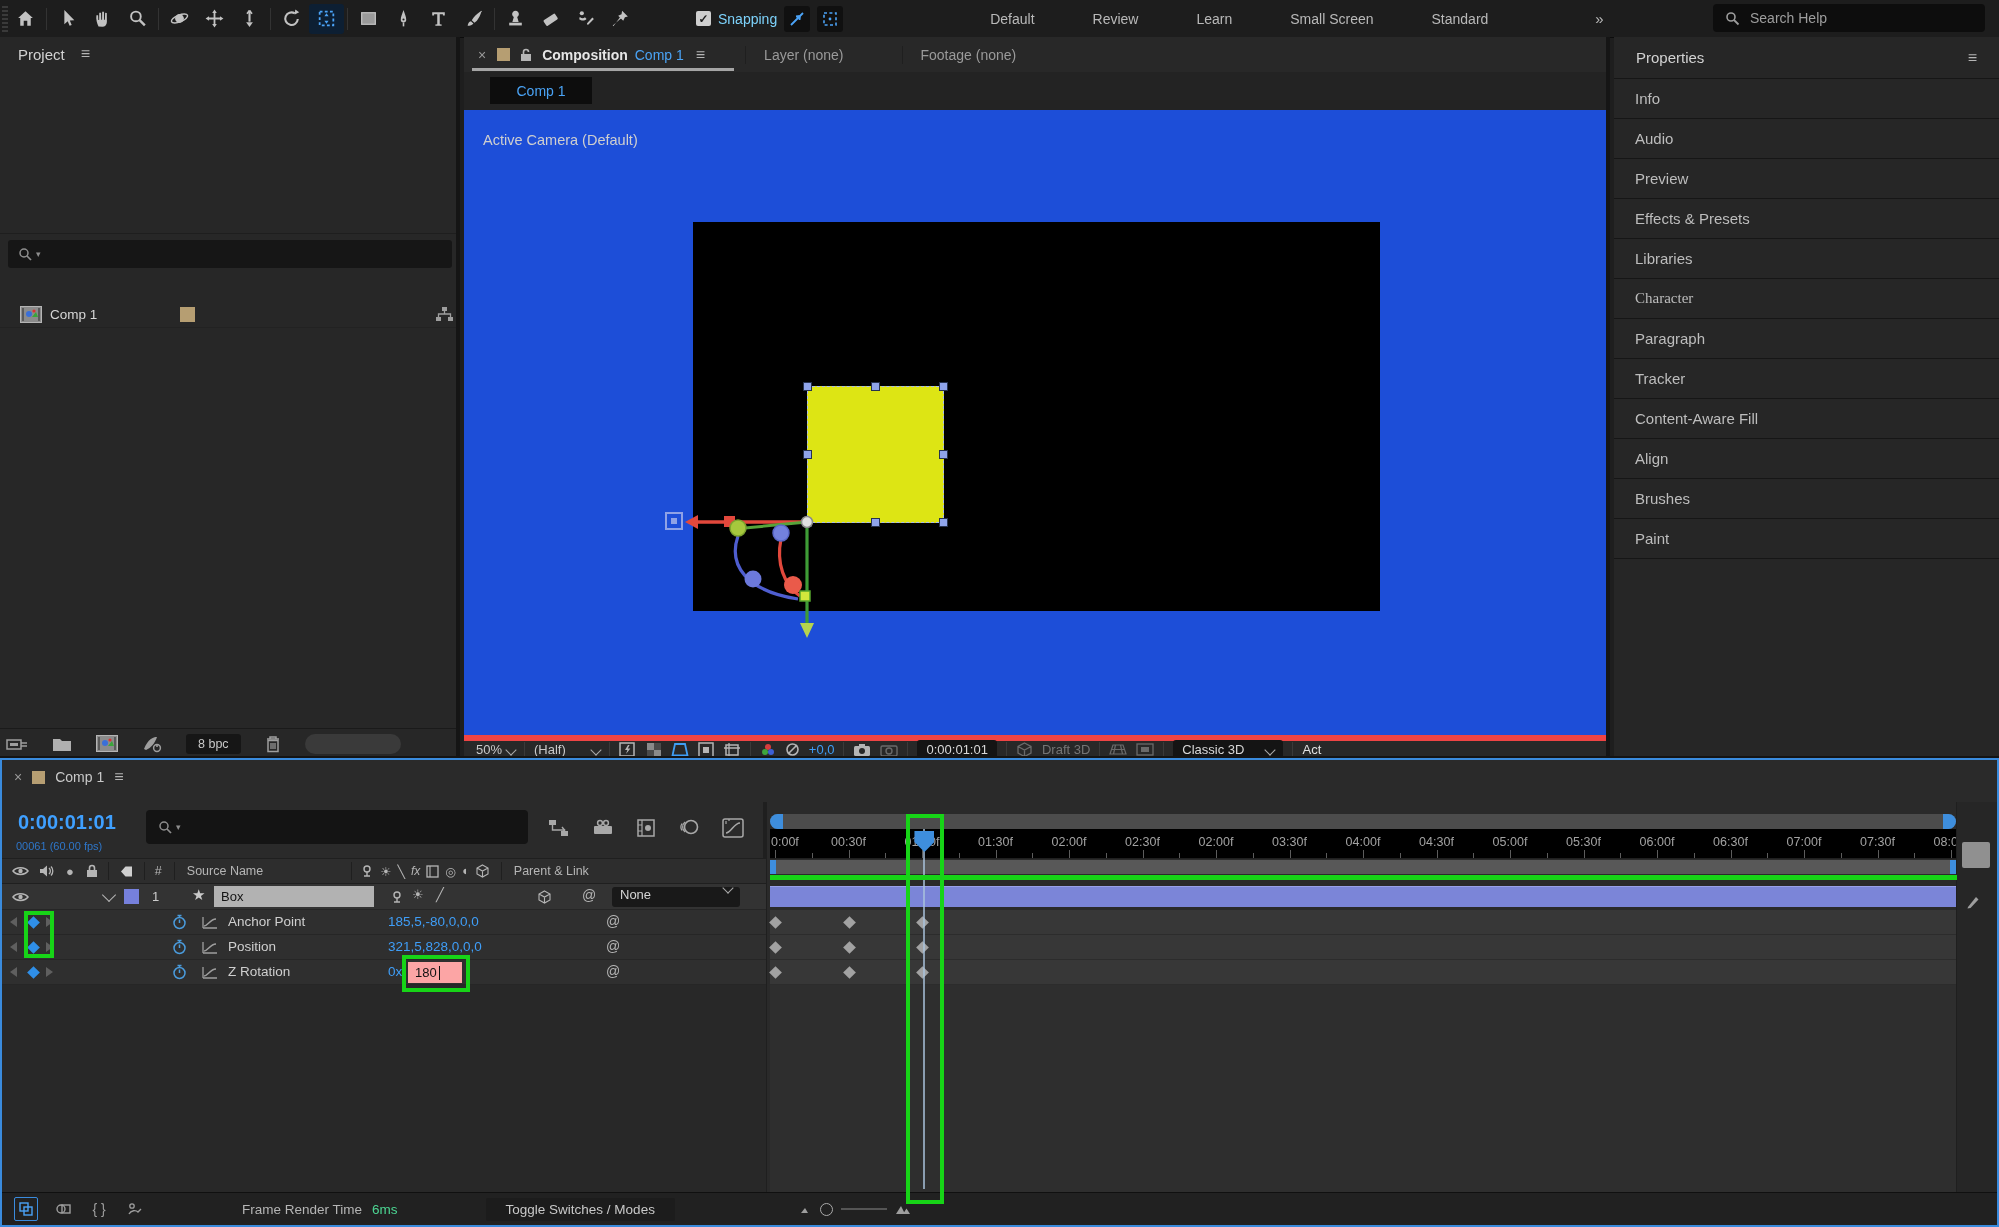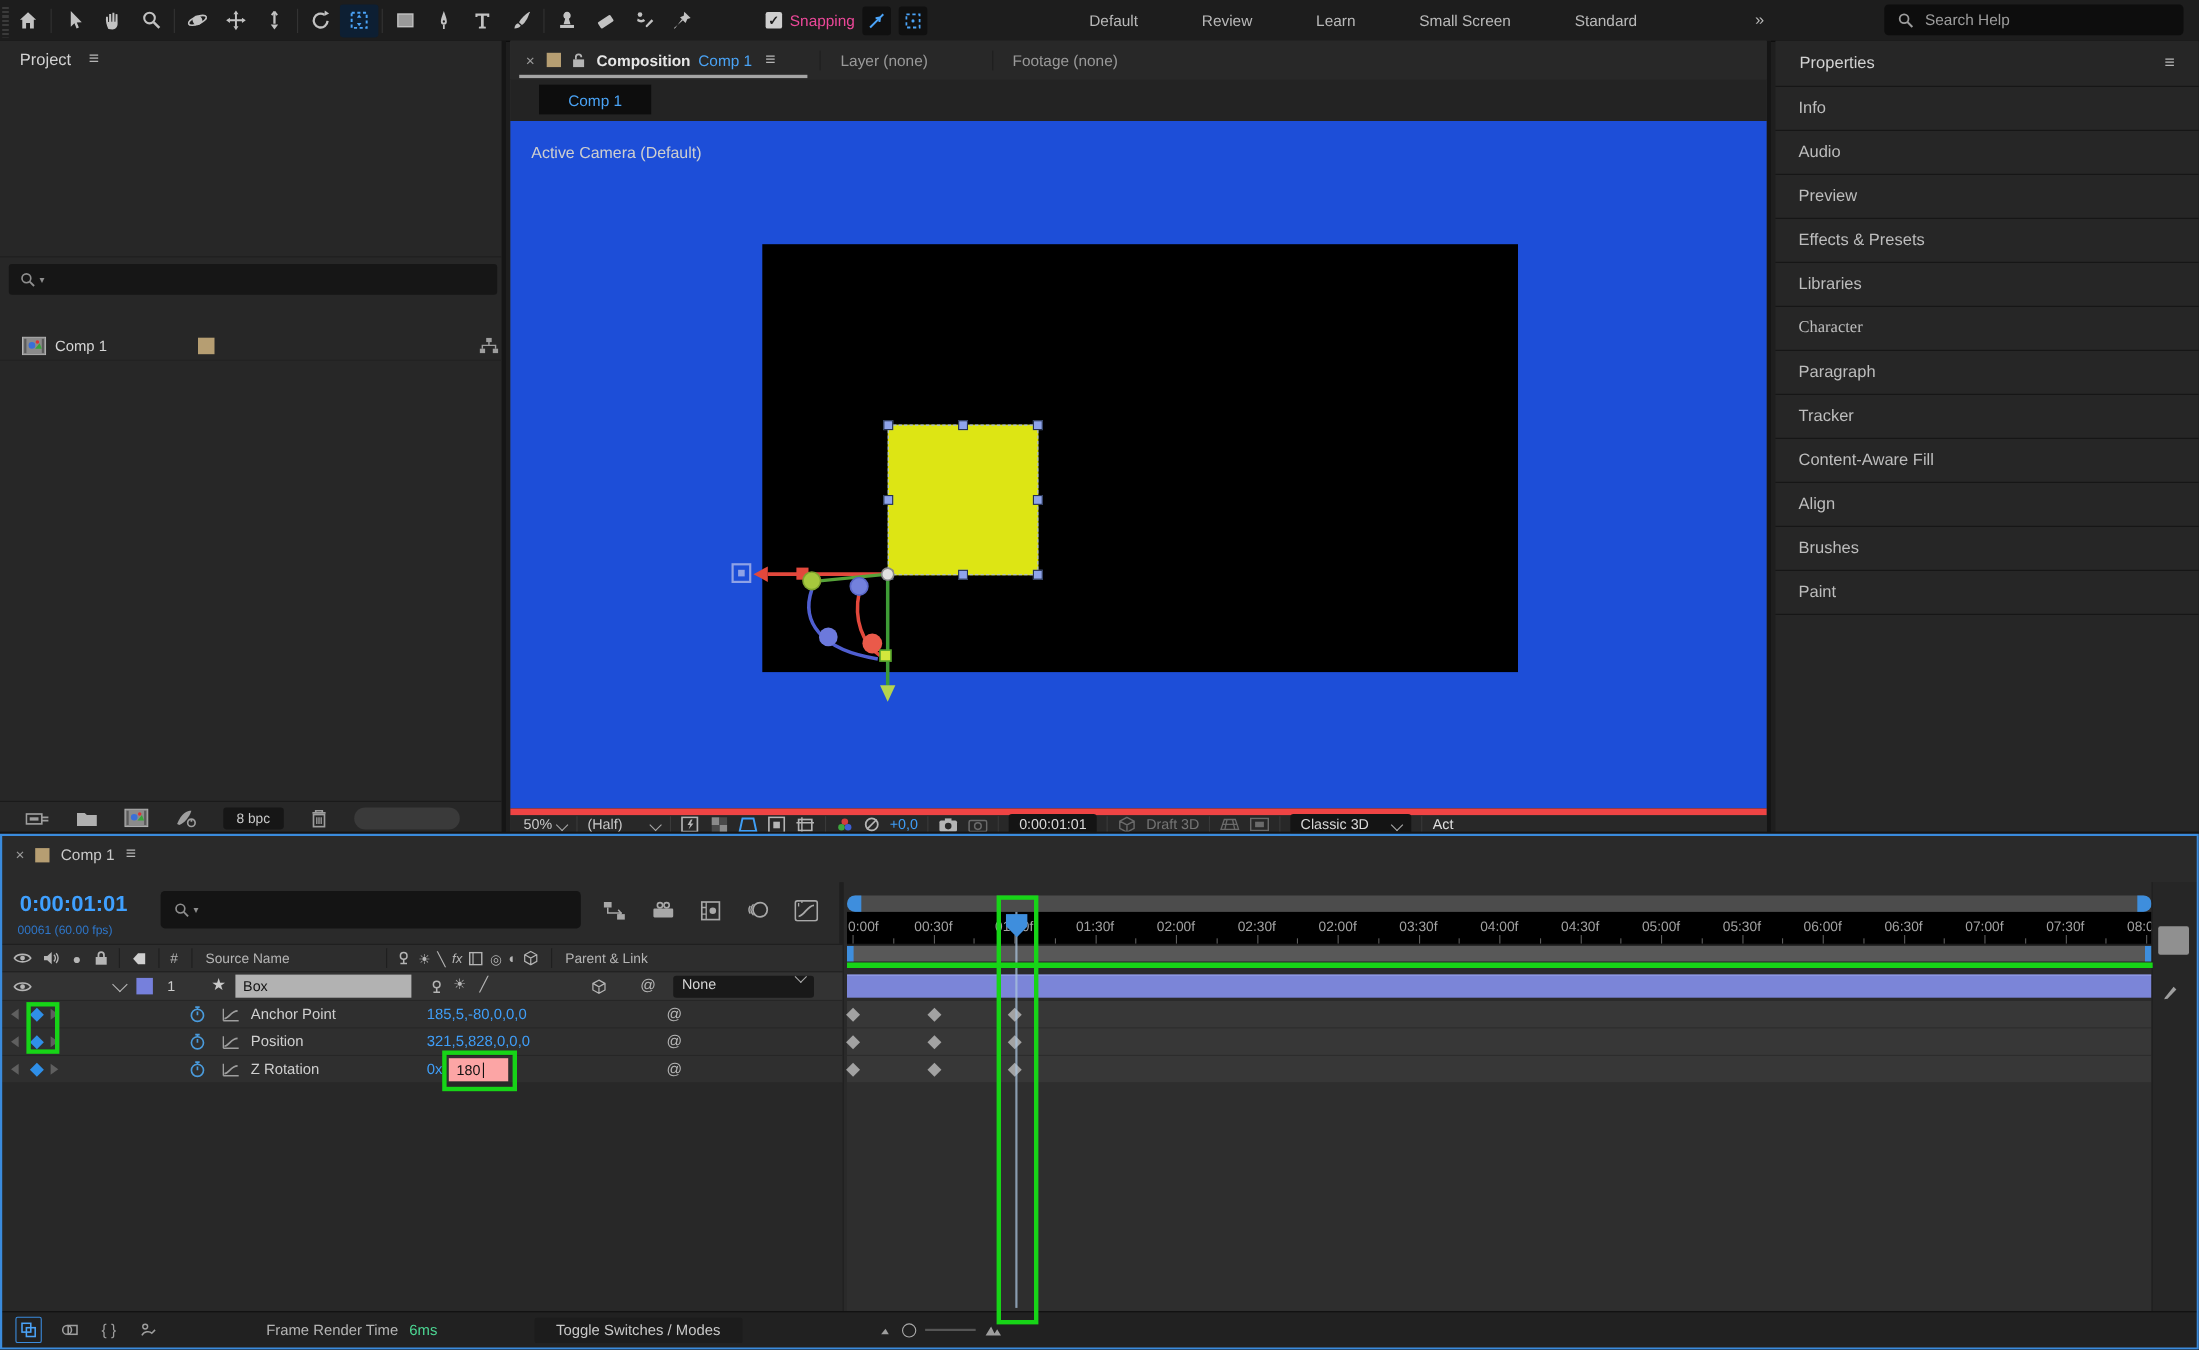--- a/index.html
+++ b/index.html
@@ -26,21 +26,21 @@
   #project{position:absolute;left:0;top:37px;width:460px;height:721px;background:#272727;border-right:4px solid #151515;box-sizing:border-box;}
   .panel-title{font-size:15px;color:#d2d2d2;}
   .hamb{color:#b5b5b5;font-size:16px;}
   #proj-search{position:absolute;left:8px;top:203px;width:444px;height:28px;background:#161616;border-radius:3px;
                display:flex;align-items:center;padding-left:10px;box-sizing:border-box;color:#8e8e8e;gap:3px;}
   #proj-cols{position:absolute;left:0;top:240px;width:456px;height:23px;background:#2d2d2d;border-top:1px solid #1c1c1c;border-bottom:1px solid #1c1c1c;
              display:flex;align-items:center;font-size:12.5px;color:#b5b5b5;}
   #proj-row{position:absolute;left:0;top:264px;width:456px;height:26px;display:flex;align-items:center;border-bottom:1px solid #222;}
   .tan{background:#b69e72;}
   #proj-footer{position:absolute;left:0;top:691px;width:456px;height:30px;border-top:1px solid #1a1a1a;
-               display:flex;align-items:center;gap:24px;padding-left:23px;box-sizing:border-box;color:#9e9e9e;}
+               display:flex;align-items:center;gap:24px;padding-left:6px;box-sizing:border-box;color:#9e9e9e;}
   #bpc{background:#161616;border-radius:3px;padding:3px 12px;color:#c9c9c9;font-size:12.5px;}
   #proj-pill{width:96px;height:20px;border-radius:10px;background:#3a3a3a;}
   
   #viewer{position:absolute;left:464px;top:37px;width:1146px;height:721px;background:#363636;border-right:4px solid #151515;box-sizing:border-box;}
   #vtabs{position:absolute;left:0;top:0;width:1142px;height:35px;background:#282828;display:flex;align-items:center;}
   #vtab-underline{position:absolute;left:8px;top:31px;width:262px;height:3px;background:#a5a5a5;}
   .vsep{width:1px;height:18px;background:#1f1f1f;margin:0 14px;}
   #subtab-strip{position:absolute;left:0;top:35px;width:1142px;height:38px;background:#232323;}
   #subtab{position:absolute;left:26px;top:5px;width:102px;height:27px;background:#0d0d0d;color:#4aa3f5;
           display:flex;align-items:center;justify-content:center;font-size:14px;}
@@ -224,21 +224,21 @@
           </svg>
         </div>
         <div class="tool ic">
           <svg width="21" height="21" viewBox="0 0 20 20">
             <path d="M11.5 2.5 L17 8 L14.2 8.8 L12.6 12.2 L9.4 9 L3.2 17.3 L2.6 16.7 L10.4 10 L7.8 7.4 L11 6 Z" fill="currentColor"></path>
           </svg>
         </div>
       </div>
     <div id="snap-group">
       <span class="checkbox">✓</span>
-      <span style="font-size:14px;color:#ec4899;">Snapping</span>
+      <span style="font-size:14px;color:#7dd3fc;">Snapping</span>
       <span class="snapbox ic">
         <svg width="18" height="18" viewBox="0 0 18 18">
             <path d="M3 15 L12 6 M12 6 l-4 .5 M12 6 l-.5 4" stroke="currentColor" stroke-width="1.8" fill="none"></path>
             <path d="M12 6 L15 3 Z" stroke="currentColor" stroke-width="1.8"></path>
           </svg>
       </span>
       <span class="snapbox ic">
         <svg width="18" height="18" viewBox="0 0 18 18">
             <rect x="3" y="3" width="12" height="12" fill="none" stroke="currentColor" stroke-width="1.6" stroke-dasharray="3 2.4"></rect>
             <circle cx="9" cy="9" r="1.4" fill="currentColor"></circle>

